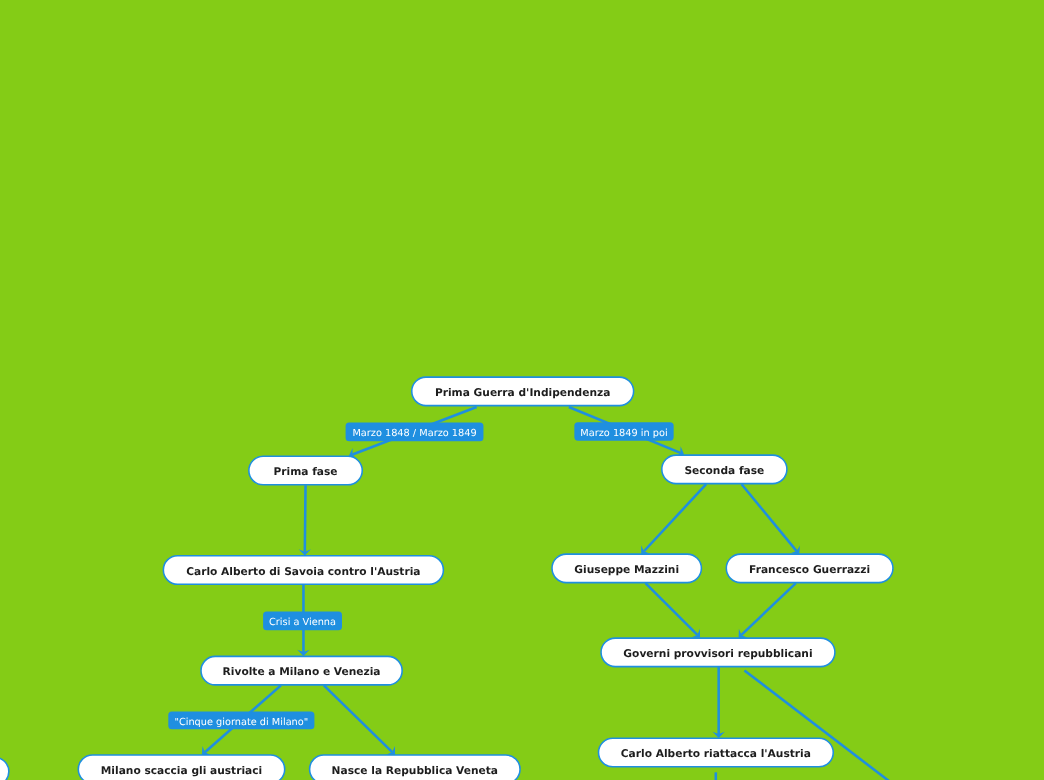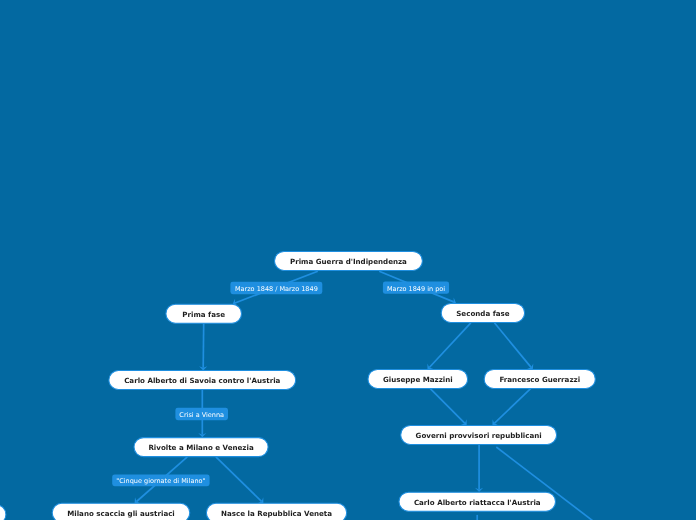--- a/index.html
+++ b/index.html
@@ -1,18 +1,18 @@
 <!DOCTYPE html>
 <html><head>
 <meta charset="utf-8">
 <style>
   html,body{margin:0;padding:0;background:#ffffff;}
   body{width:696px;height:520px;overflow:hidden;
        font-family:"DejaVu Sans", sans-serif;}
-  #canvas{position:relative;width:696px;height:520px;background:#0369a1;}
+  #canvas{position:relative;width:696px;height:520px;background:#84cc16;}
   #map{position:absolute;left:0;top:0;display:block;will-change:opacity;}
   .nodebox{fill:#ffffff;stroke:#1f8fe0;stroke-width:1.05;}
   .nodetext{font-family:"DejaVu Sans",sans-serif;font-weight:bold;font-size:7.1px;fill:#1d1d1d;}
   .lblbox{fill:#1f8fe0;}
   .lbltext{font-family:"DejaVu Sans",sans-serif;font-weight:normal;font-size:6.5px;fill:#ffffff;}
   .edge{fill:none;stroke:#1f8fe0;stroke-width:1.7;stroke-linecap:butt;}
   .arrow{fill:#1f8fe0;stroke:none;}
 </style>
 </head>
 <body>

